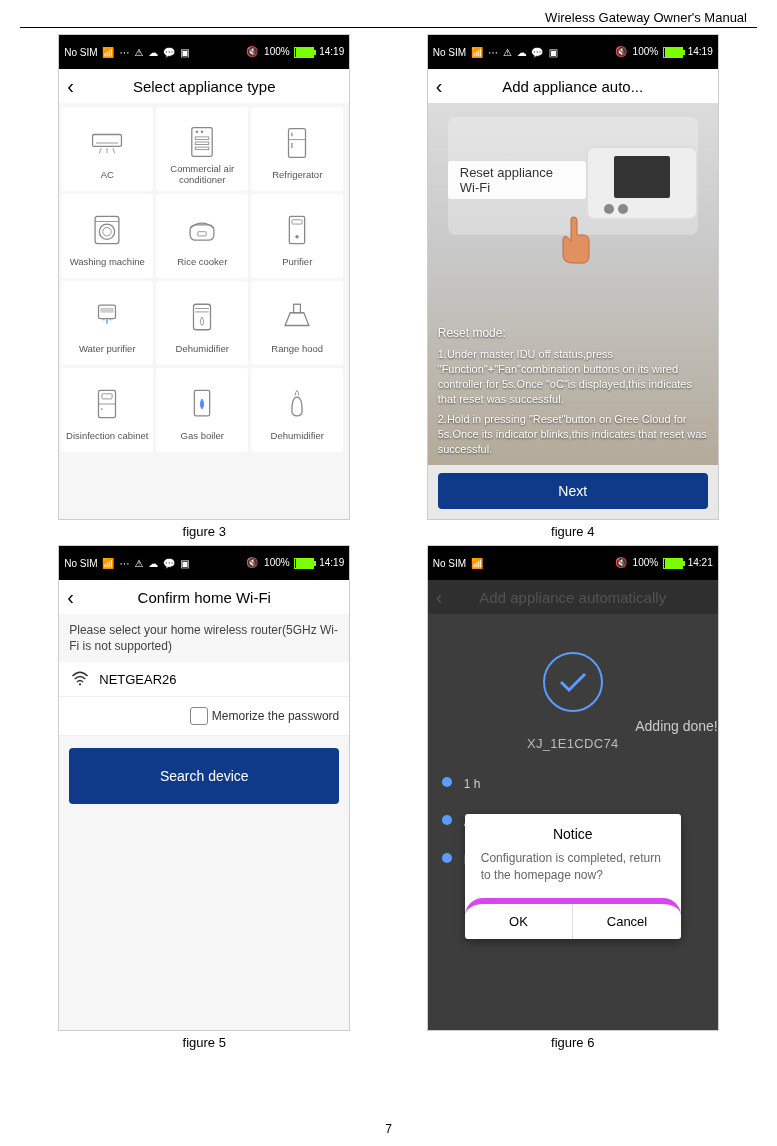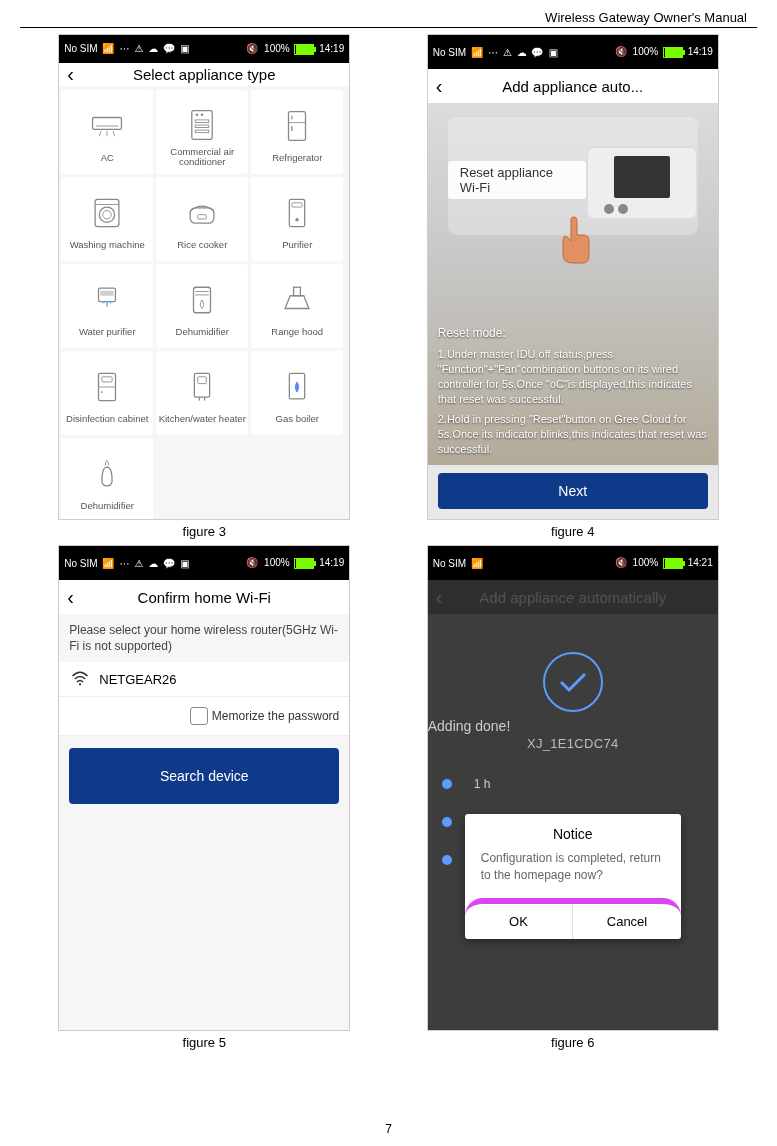--- a/index.html
+++ b/index.html
@@ -44,24 +44,24 @@
   .f5-row .txt { flex:1; margin-left:8px; }
   .f5-row .grey { color:#aaa; }
   .f5-chk { background:#fff; display:flex; align-items:center; justify-content:flex-end; padding:10px; font-size:12px; color:#333; gap:4px; border-bottom:1px solid #eee; }
   .chkbox { width:16px; height:16px; border:1px solid #888; border-radius:3px; }
   .search-btn { margin:12px 10px; height:56px; background:#0f3a8a; color:#fff; border-radius:4px; display:flex; align-items:center; justify-content:center; font-size:14px; }
   
   .f6-body { flex:1; background:#3d3d3d; position:relative; }
   .f6-header { opacity:0.4; }
   .f6-check { margin:38px auto 6px; width:56px; height:56px; border-radius:50%; border:2px solid #5b9cff; display:flex; align-items:center; justify-content:center; }
   .f6-check svg { width:30px; height:24px; }
-  .f6-done { color:#ccc; text-align:left; font-size:14px; }
+  .f6-done { color:#ccc; text-align:right; font-size:14px; }
   .f6-dev { color:#bbb; text-align:center; font-size:13px; letter-spacing:0.3px; margin-top:2px; }
   .f6-list { margin-top:26px; padding:0 14px; color:#ccc; font-size:12px; }
-  .f6-li { display:flex; align-items:center; gap:22px; margin:24px 0; }
+  .f6-li { display:flex; gap:12px; margin:24px 0; }
   .dot-b { width:10px; height:10px; border-radius:50%; background:#5b9cff; flex-shrink:0; }
   .dialog { position:absolute; top:200px; left:50%; margin-left:-108px; width:216px; background:#fff; border-radius:3px; box-shadow:0 3px 10px rgba(0,0,0,0.4); overflow:hidden; }
   .dlg-title { text-align:center; padding:12px 0 4px; font-size:14px; }
   .dlg-msg { padding:4px 16px 14px; font-size:12px; color:#666; text-align:left; line-height:1.4; }
   .dlg-btns { display:flex; border-top:6px solid #d946ef;border-radius:18px; }
   .dlg-btn { flex:1; text-align:center; padding:10px 0; font-size:13px; }
   .dlg-btn:first-child { border-right:1px solid #ddd; }
   .page-num { position:absolute; bottom:10px; left:0; right:0; text-align:center; font-size:12px; }
 </style>
 </head>
@@ -203,31 +203,20 @@
                   <line x1="10" y1="20" x2="30" y2="20" stroke="#888"></line>
                   <rect x="14" y="8" width="12" height="6" rx="1" fill="none" stroke="#888"></rect>
                   <circle cx="14" cy="26" r="1" fill="#888"></circle>
                 </svg>
               </div>
               <div class="appl-label">Disinfection cabinet</div>
             </div>
             <div class="appl-item">
               <div class="ic">
                 <svg viewBox="0 0 40 40">
-                  <rect x="11" y="4" width="18" height="28" rx="2" fill="none" stroke="#888" stroke-width="1.5"></rect>
-                  <rect x="15" y="8" width="10" height="8" rx="1" fill="none" stroke="#888"></rect>
-                  <line x1="17" y1="32" x2="17" y2="36" stroke="#888" stroke-width="1.5"></line>
-                  <line x1="23" y1="32" x2="23" y2="36" stroke="#888" stroke-width="1.5"></line>
-                </svg>
-              </div>
-              <div class="appl-label">Kitchen/water heater</div>
-            </div>
-            <div class="appl-item">
-              <div class="ic">
-                <svg viewBox="0 0 40 40">
                   <rect x="11" y="4" width="18" height="30" rx="2" fill="none" stroke="#888" stroke-width="1.5"></rect>
                   <path d="M20 14 Q16 20 20 26 Q24 20 20 14" fill="#58f" stroke="#58f"></path>
                 </svg>
               </div>
               <div class="appl-label">Gas boiler</div>
             </div>
             <div class="appl-item">
               <div class="ic">
                 <svg viewBox="0 0 40 40">
                   <path d="M14 28 Q14 12 20 12 Q26 12 26 28 Q26 34 20 34 Q14 34 14 28" fill="none" stroke="#888" stroke-width="1.5"></path>

